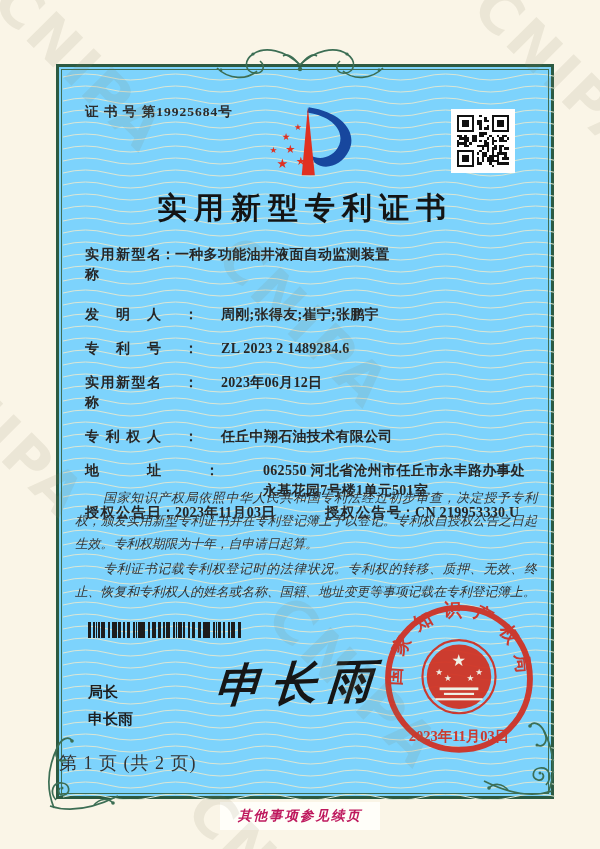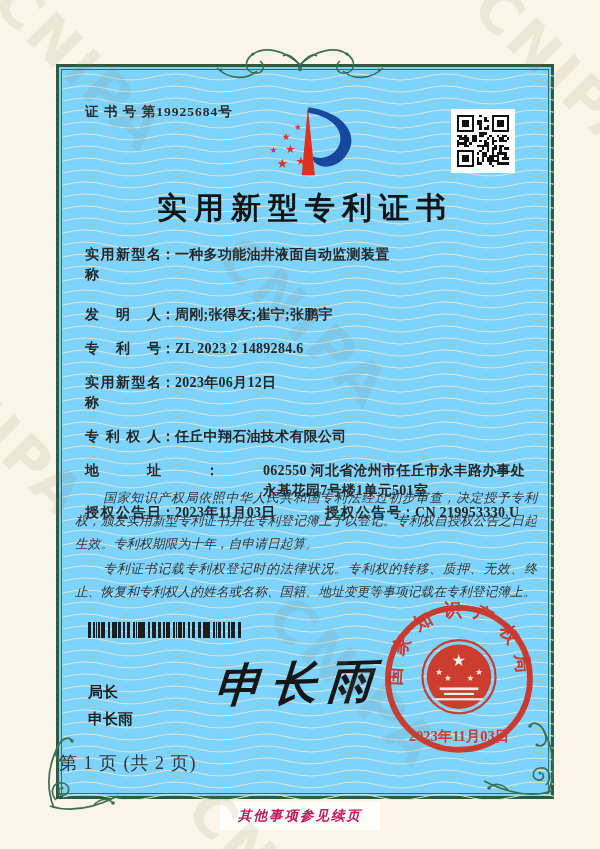--- a/index.html
+++ b/index.html
@@ -33,21 +33,21 @@
   .cert-title{position:absolute;left:0;right:0;top:121px;text-align:center;
     font-size:30px;font-weight:700;color:#141414;letter-spacing:7px;}
 
   .fields{position:absolute;left:26px;top:178px;width:446px;font-size:14px;font-weight:600;color:#262626;}
   .f-row{display:flex;align-items:flex-start;line-height:20px;}
   .f-label{display:inline-block;width:76px;text-align:justify;text-align-last:justify;flex:0 0 76px;}
   .f-colon{flex:0 0 14px;}
   .f-value{letter-spacing:0.3px;}
   .f-value.addr{width:352px;}
   .f-value.w-fixed{flex:0 0 150px;}
-  .mb20{margin-bottom:20px;} .mb14{margin-bottom:14px;} .mb2{margin-bottom:2px;gap:44px;}
+  .mb20{margin-bottom:20px;} .mb14{margin-bottom:14px;gap:23px;} .mb2{margin-bottom:2px;gap:44px;}
 
   .paras{position:absolute;left:16px;right:14px;top:420px;font-size:12.8px;line-height:1.78;
     color:#333;font-style:italic;text-align:justify;}
   .paras p{margin:0 0 3px 0;text-indent:2.2em;}
 
   .barcode{position:absolute;left:29px;top:555px;width:155px;height:16px;
     background:
       repeating-linear-gradient(90deg,#1d1d1d 0 2px,transparent 2px 5px),
       repeating-linear-gradient(90deg,#1d1d1d 0 1px,transparent 1px 8px),
       repeating-linear-gradient(90deg,#1d1d1d 0 3px,transparent 3px 13px);}

